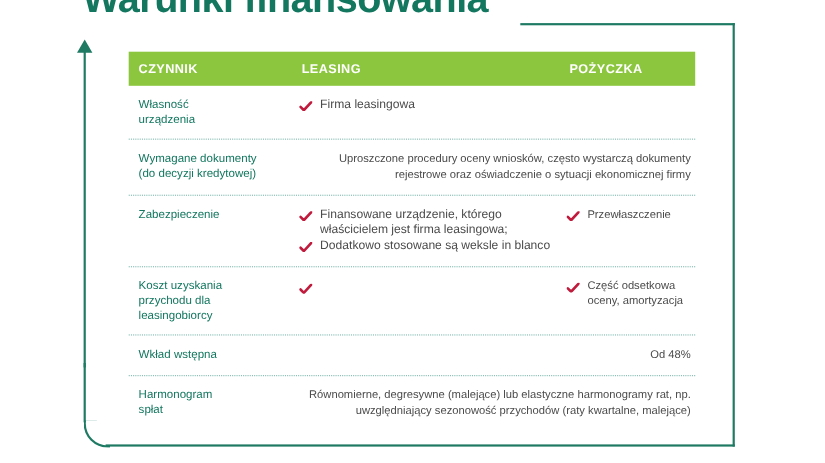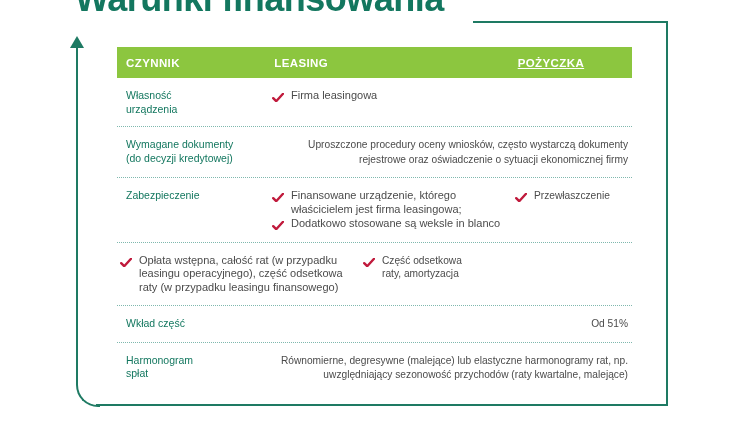--- a/index.html
+++ b/index.html
@@ -39,21 +39,21 @@
   
   .table{position:absolute;left:117px;top:47px;width:515px;}
 
   .thead{
     display:flex;background:#8CC63F;height:31px;align-items:center;
     color:#ffffff;font-weight:bold;font-size:11.5px;letter-spacing:0.4px;
   }
   .th{padding-left:12px;}
   .th-1{width:152px;padding-left:9px;box-sizing:border-box;}
   .th-2{width:243px;}
-  .th-3{width:120px;text-decoration:underline;}
+  .th-3{width:120px;}
 
   .row{display:flex;position:relative;box-sizing:border-box;}
   .sep{
     height:0;border-top:1.6px dotted #7FB8AE;margin:0;width:515px;
   }
 
   .c-factor{
     width:152px;box-sizing:border-box;padding:11px 8px 10px 9px;
     color:#13775F;font-weight:normal;font-size:10.5px;line-height:13.5px;
   }
@@ -132,39 +132,40 @@
           <div class="c-loan">
             <ul class="bl">
               <li><span class="tick"><svg viewBox="0 0 12 9" width="12" height="9">
                     <path d="M1.2 5.2 L4.2 8.2 L11 0.8" stroke="#C01A3C" stroke-width="2.4" fill="none" stroke-linecap="round"></path>
                   </svg></span><span>Przewłaszczenie</span></li>
             </ul>
           </div>
         </div>
         <div class="sep"></div>
         <div class="row">
+          <div class="c-factor">Koszt uzyskania<br>przychodu dla<br>leasingobiorcy</div>
           <div class="c-lease">
             <ul class="bl">
               <li><span class="tick"><svg viewBox="0 0 12 9" width="12" height="9">
                     <path d="M1.2 5.2 L4.2 8.2 L11 0.8" stroke="#C01A3C" stroke-width="2.4" fill="none" stroke-linecap="round"></path>
-                  </svg></span><span>Opłata wstępna, całość rat (w przypadku leasingu operacyjnego), część odsetkowa raty (w przypadku leasingu finansowego)</span></li>
+                  </svg></span></li>
             </ul>
           </div>
           <div class="c-loan">
             <ul class="bl">
               <li><span class="tick"><svg viewBox="0 0 12 9" width="12" height="9">
                     <path d="M1.2 5.2 L4.2 8.2 L11 0.8" stroke="#C01A3C" stroke-width="2.4" fill="none" stroke-linecap="round"></path>
-                  </svg></span><span>Część odsetkowa raty, amortyzacja</span></li>
+                  </svg></span><span>Część odsetkowa oceny, amortyzacja</span></li>
             </ul>
           </div>
         </div>
         <div class="sep"></div>
         <div class="row">
-          <div class="c-factor">Wkład część</div>
-          <div class="c-merged">Od 51%</div>
+          <div class="c-factor">Wkład wstępna</div>
+          <div class="c-merged">Od 48%</div>
         </div>
         <div class="sep"></div>
         <div class="row">
           <div class="c-factor">Harmonogram<br>spłat</div>
           <div class="c-merged">Równomierne, degresywne (malejące) lub elastyczne harmonogramy rat, np. uwzględniający sezonowość przychodów (raty kwartalne, malejące)</div>
         </div>
       </div>
 
   </div>
 </div>

